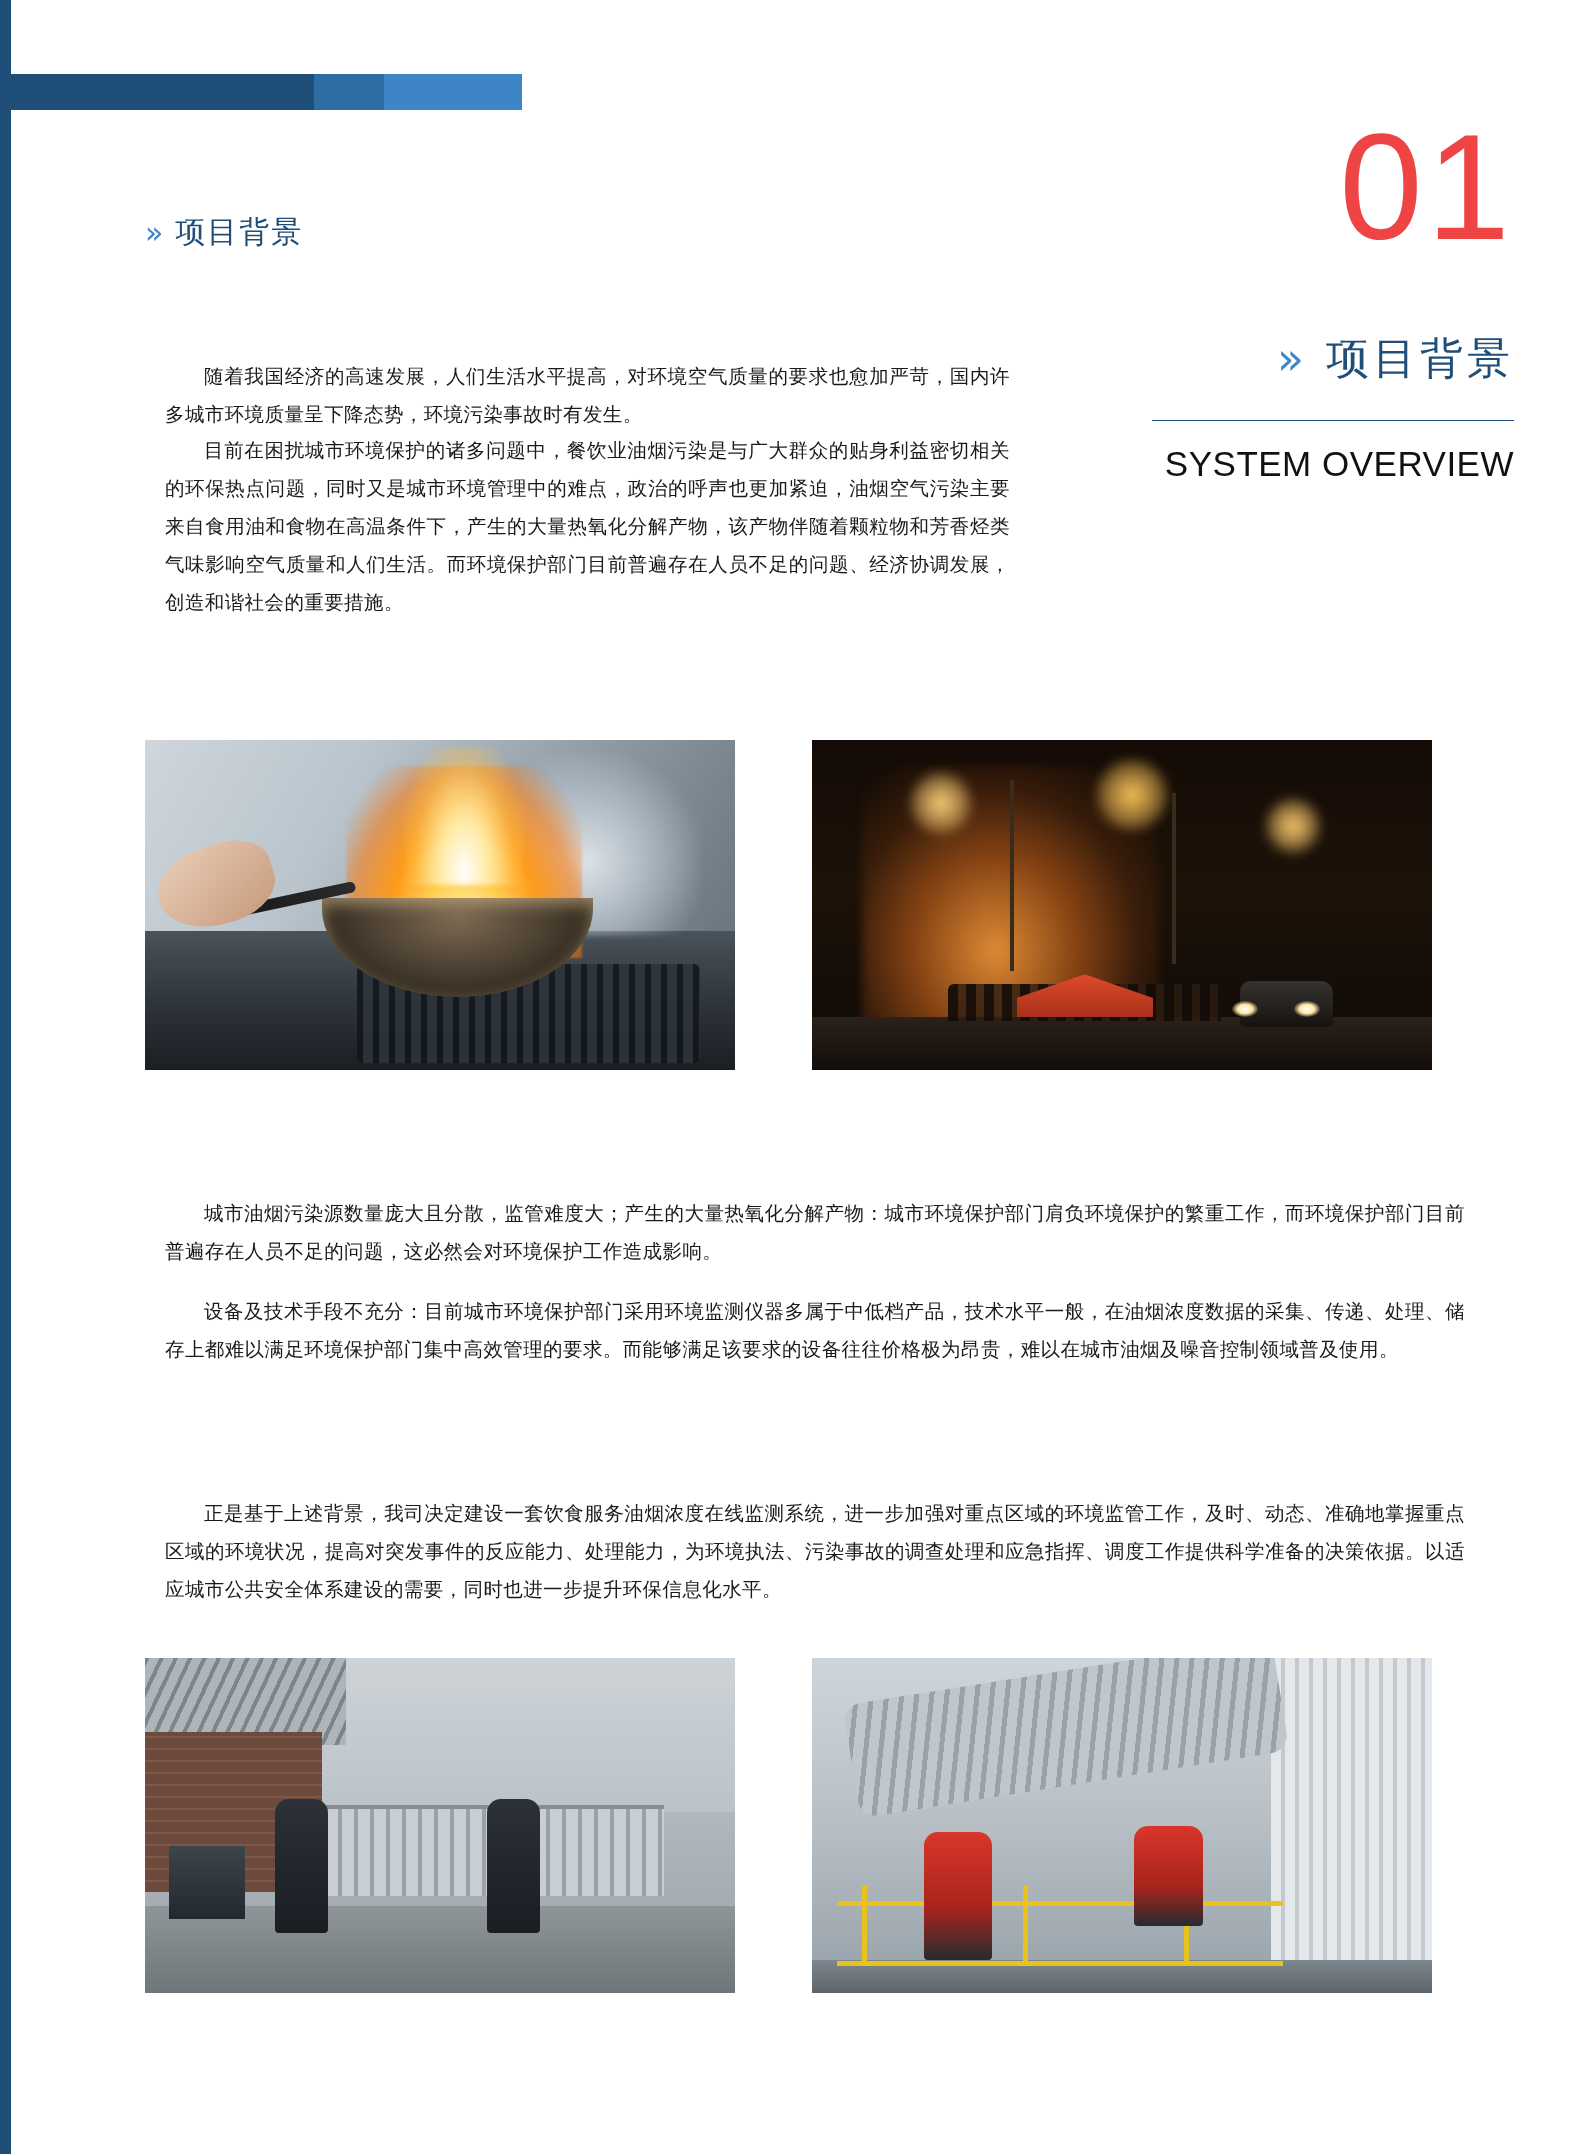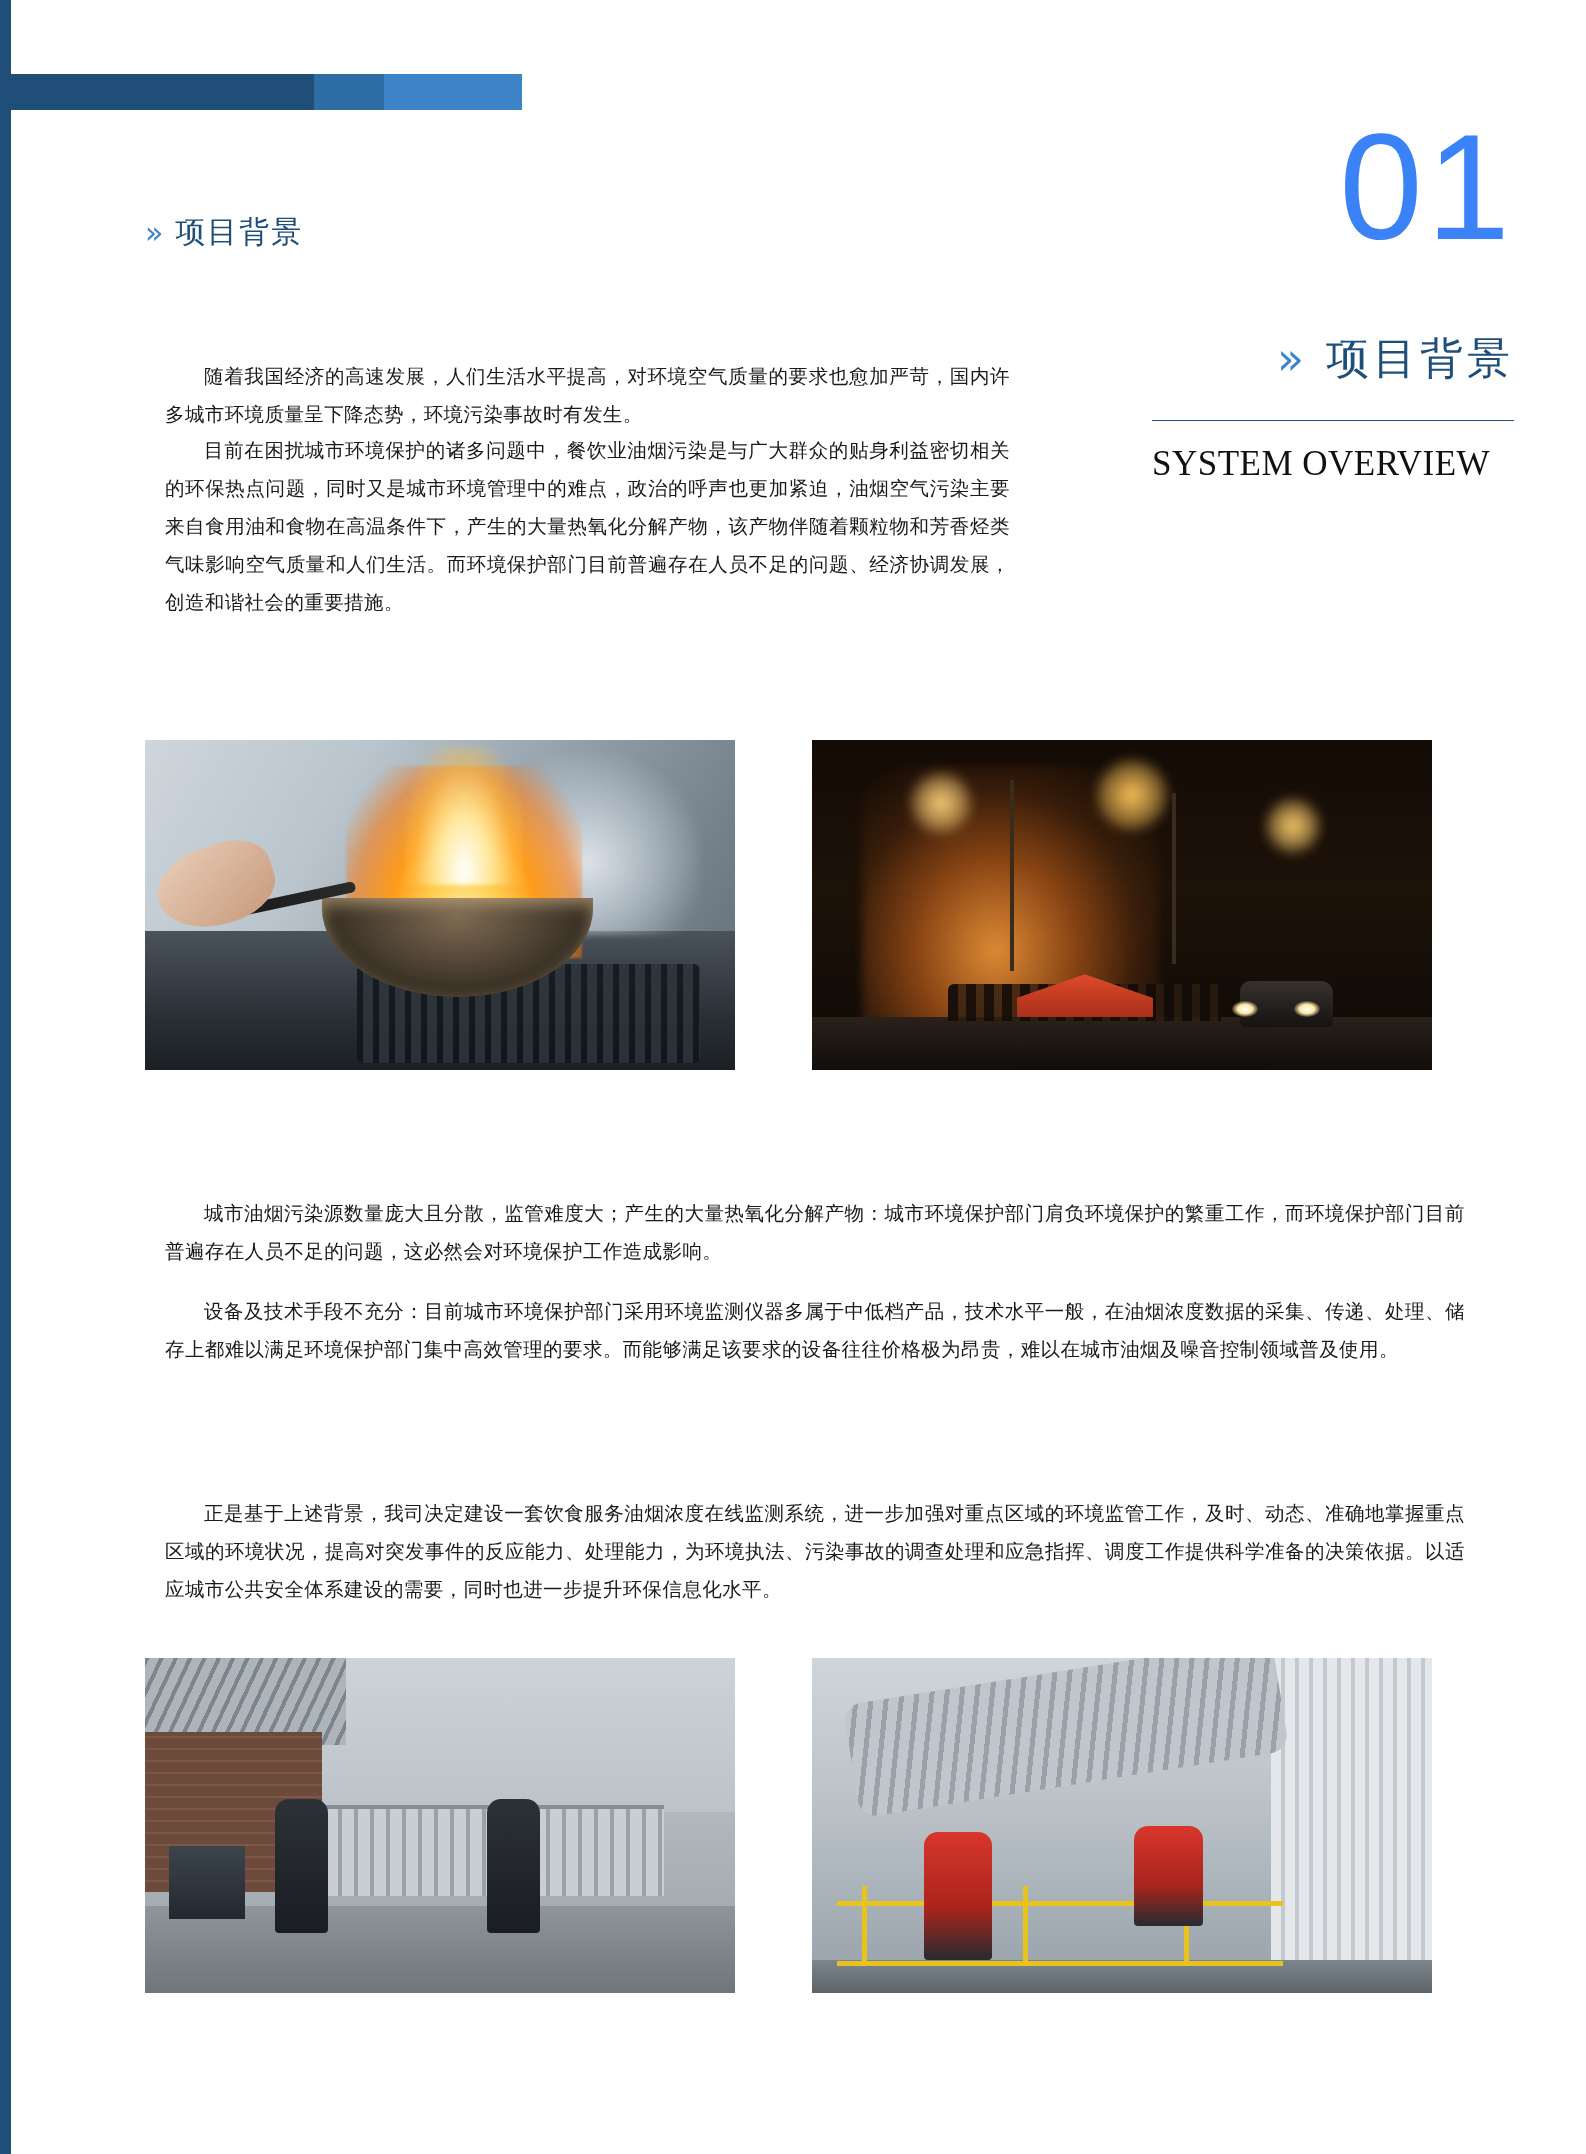--- a/index.html
+++ b/index.html
@@ -74,21 +74,21 @@
     font-family: "Liberation Serif", serif;
   }
 
   
   .num-01 {
     position: absolute;
     right: 72px;
     top: 112px;
     font-size: 150px;
     line-height: 1;
-    color: #3b82f6;
+    color: #ef4444;
     font-family: "Liberation Sans", sans-serif;
     font-weight: 300;
     letter-spacing: 4px;
     text-align: center;
   }
   .overview-cn-row {
     position: absolute;
     right: 72px;
     top: 330px;
     display: flex;
@@ -112,29 +112,29 @@
   .divider-line {
     position: absolute;
     right: 72px;
     top: 420px;
     width: 362px;
     height: 1px;
     background: #1f4e79;
   }
   .overview-en {
     position: absolute;
-    right: 84px;
+    right: 72px;
     top: 443px;
     width: 362px;
-    text-align: center;
+    text-align: right;
     color: #111111;
     font-size: 35px;
     line-height: 1.22;
     letter-spacing: 0.5px;
-    font-family: Liberation Serif, serif;
+    font-family: Liberation Sans, sans-serif;
   }
 
   
   .para {
     position: absolute;
     color: #1a1a1a;
     font-size: 19.5px;
     line-height: 1.95;
     text-align: justify;
     font-family: "Liberation Serif", serif;

